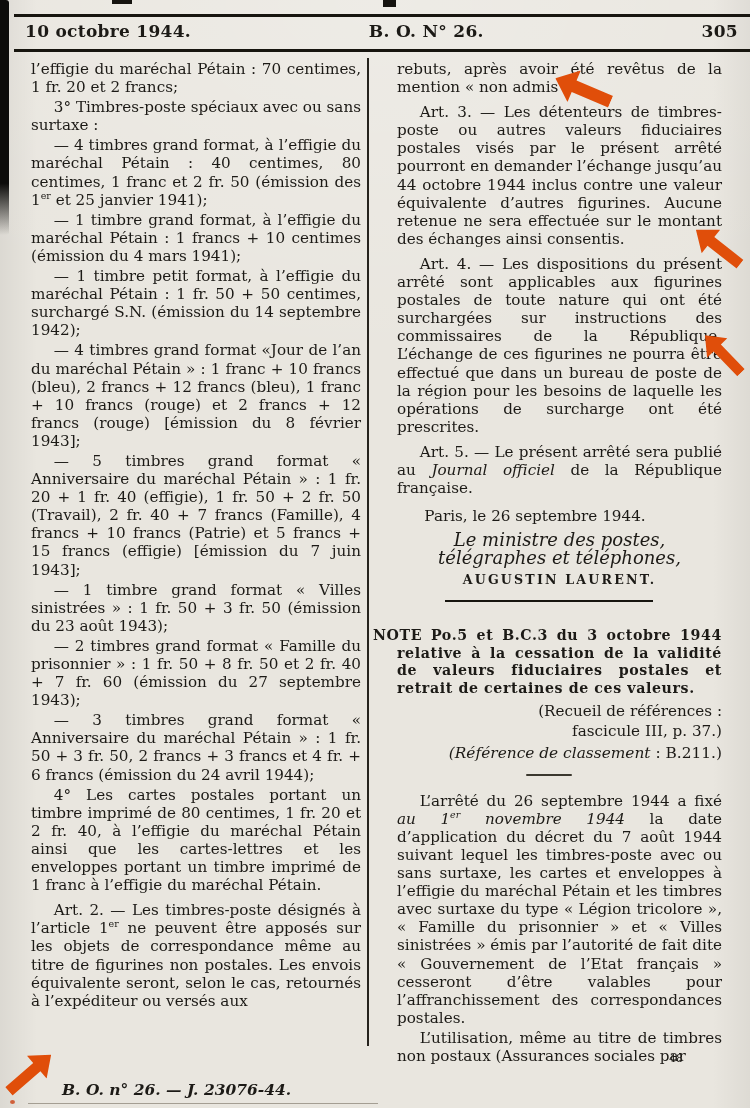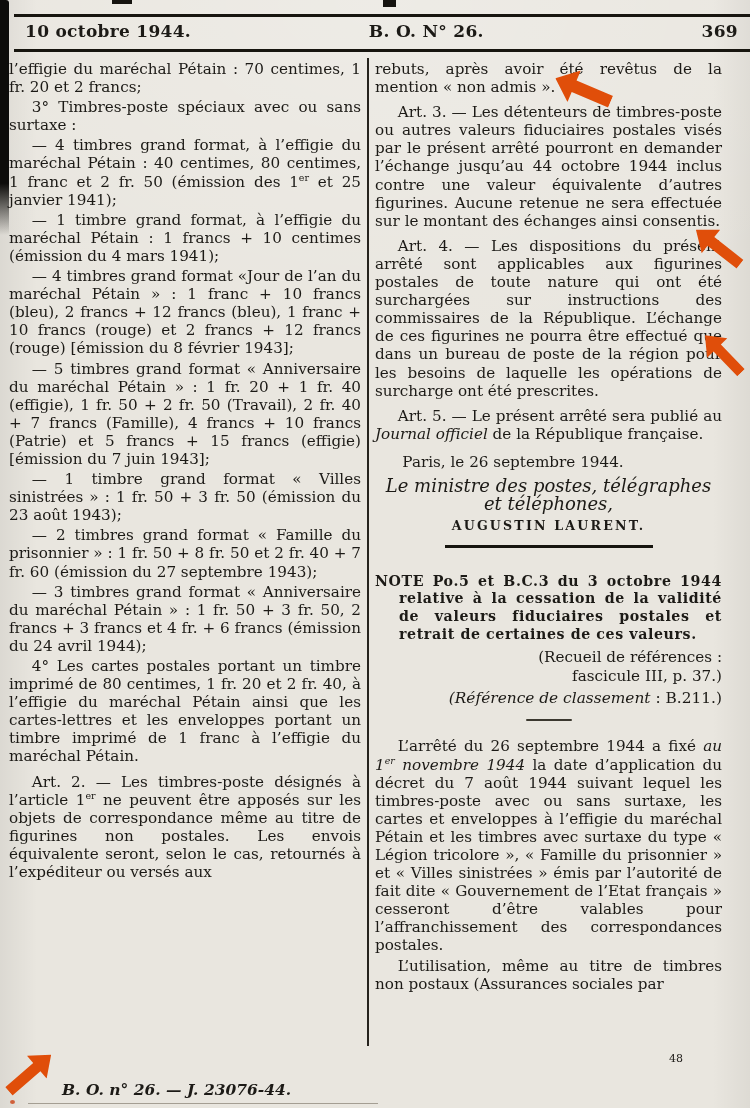--- a/index.html
+++ b/index.html
@@ -22,21 +22,21 @@
     position:absolute; top:21px; left:25px; right:12px;
     display:flex; justify-content:space-between; align-items:baseline;
     font-weight:bold; font-size:17px; letter-spacing:0.3px;
   }
   .hdr-title { margin-left:-40px; }
 
   
   .col { position:absolute; top:60px; font-size:15.2px; line-height:18.1px; text-align:justify; hyphens:auto; }
   .col-left  { left:9px;  width:352px; }
   .col-right { left:375px; width:347px; }
-  .col p { margin:0 0 2px 0; text-indent:1.5em; }
+  .col p { margin:0 0 2px 0; text-indent:1.5em;padding-left:22px; }
   .col p.cont { text-indent:0; }
   .col p.art { margin-top:7px; }
   sup { font-size:9.5px; line-height:0; }
   .divider { position:absolute; left:367px; top:58px; width:1.6px; height:988px; background:#26231d; }
 
   
   .paris { text-indent:1.8em !important; margin-top:10px !important; }
   .minister { font-style:italic; text-align:center; text-indent:0 !important; margin-top:6px !important; font-size:18px; }
   .signature { text-align:center; text-indent:0 !important; font-weight:bold; font-size:12.6px; letter-spacing:2.2px; margin-top:4px !important; }
   .sig-rule { width:208px; height:2.5px; background:#17150f; margin:10px auto 0; }
@@ -75,29 +75,30 @@
 <div class="page">
 
   <div class="smudge-left"></div>
   <div class="tick-a"></div>
   <div class="tick-b"></div>
 
   <div class="rule rule-top"></div>
   <div class="header">
     <span>10 octobre 1944.</span>
     <span class="hdr-title">B. O. N° 26.</span>
-    <span>369</span>
+    <span>305</span>
   </div>
   <div class="rule rule-mid"></div>
 
   <div class="col col-left">
     <p class="cont">l’effigie du maréchal Pétain : 70 centimes, 1 fr. 20 et 2 francs;</p>
     <p>3° Timbres-poste spéciaux avec ou sans surtaxe :</p>
     <p><span>— 4 timbres grand format, à l’effigie du maréchal Pétain : 40 centimes, 80 centimes, 1 franc et 2 fr. 50 (émission des 1</span><sup>er</sup><span> et 25 janvier 1941);</span></p>
     <p>— 1 timbre grand format, à l’effigie du maréchal Pétain : 1 francs + 10 centimes (émission du 4 mars 1941);</p>
+    <p>— 1 timbre petit format, à l’effigie du maréchal Pétain : 1 fr. 50 + 50 centimes, surchargé S.N. (émission du 14 septembre 1942);</p>
     <p>— 4 timbres grand format «Jour de l’an du maréchal Pétain » : 1 franc + 10 francs (bleu), 2 francs + 12 francs (bleu), 1 franc + 10 francs (rouge) et 2 francs + 12 francs (rouge) [émission du 8 février 1943];</p>
     <p>— 5 timbres grand format « Anniversaire du maréchal Pétain » : 1 fr. 20 + 1 fr. 40 (effigie), 1 fr. 50 + 2 fr. 50 (Travail), 2 fr. 40 + 7 francs (Famille), 4 francs + 10 francs (Patrie) et 5 francs + 15 francs (effigie) [émission du 7 juin 1943];</p>
     <p>— 1 timbre grand format « Villes sinistrées » : 1 fr. 50 + 3 fr. 50 (émission du 23 août 1943);</p>
     <p>— 2 timbres grand format « Famille du prisonnier » : 1 fr. 50 + 8 fr. 50 et 2 fr. 40 + 7 fr. 60 (émission du 27 septembre 1943);</p>
     <p>— 3 timbres grand format « Anniversaire du maréchal Pétain » : 1 fr. 50 + 3 fr. 50, 2 francs + 3 francs et 4 fr. + 6 francs (émission du 24 avril 1944);</p>
     <p>4° Les cartes postales portant un timbre imprimé de 80 centimes, 1 fr. 20 et 2 fr. 40, à l’effigie du maréchal Pétain ainsi que les cartes-lettres et les enveloppes portant un timbre imprimé de 1 franc à l’effigie du maréchal Pétain.</p>
     <p class="art"><span>Art. 2. — Les timbres-poste désignés à l’article 1</span><sup>er</sup><span> ne peuvent être apposés sur les objets de correspondance même au titre de figurines non postales. Les envois équivalente seront, selon le cas, retournés à l’expéditeur ou versés aux</span></p>
   </div>
 
   <div class="divider"></div>

